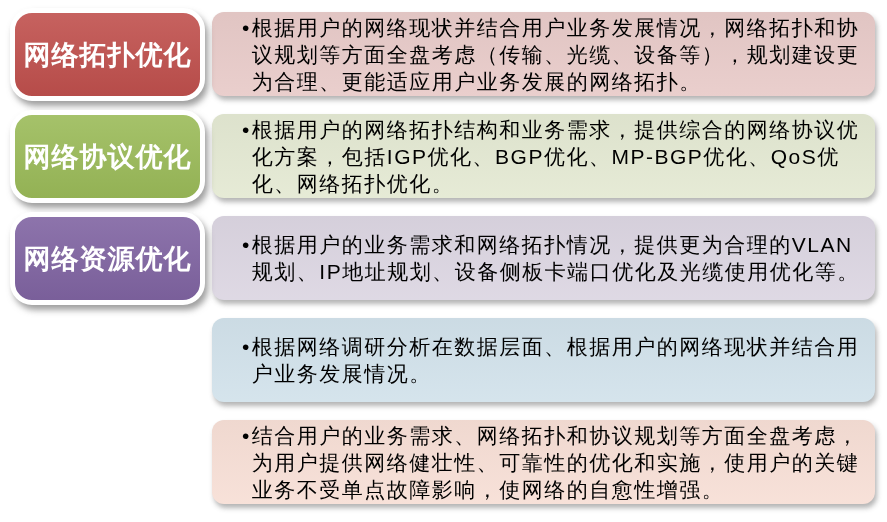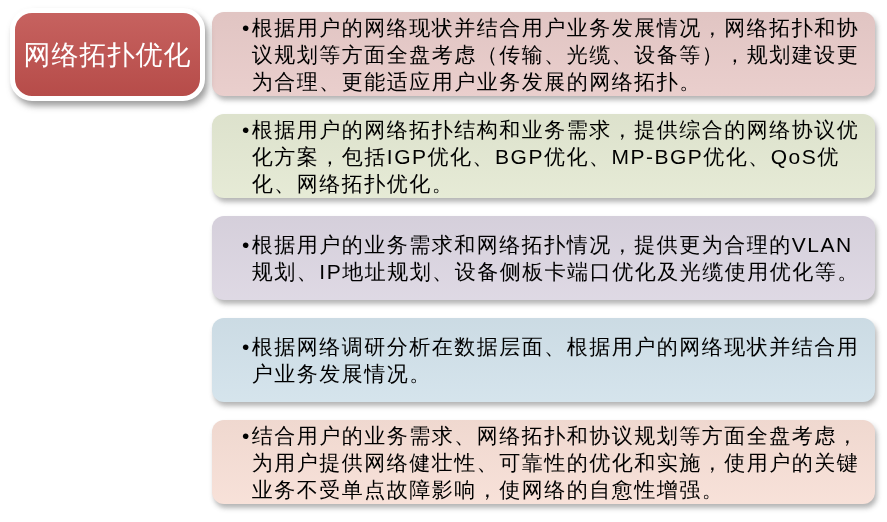--- a/index.html
+++ b/index.html
@@ -31,21 +31,21 @@
   .label-box{
     position:absolute;left:10px;top:0;bottom:2px;width:185px;
     border:5px solid #ffffff;
     border-radius:22px;
     box-shadow:3px 5px 6px rgba(80,80,80,0.55);
     display:flex;align-items:center;justify-content:center;
     background-image:linear-gradient(rgba(255,255,255,0.10),rgba(0,0,0,0.05));
     z-index:2;
   }
   .label-text{
-    color:#ffffff;font-size:27px;font-weight:normal;
+    color:#ffffff;font-size:27px;font-weight:bold;
     letter-spacing:1px;white-space:nowrap;
   }
 </style>
 </head>
 <body>
 
 <div class="stage" id="stage">
   <div class="row" style="top: 8px;">
     <div class="panel" style="background-color: rgb(232, 203, 201);">
       <div class="bullet-item">
@@ -58,28 +58,34 @@
     </div>
   </div>
 
   <div class="row" style="top: 110px;">
     <div class="panel" style="background-color: rgb(228, 233, 211);">
       <div class="bullet-item">
         <span class="bullet">•</span>
         <span class="body-text">根据用户的网络拓扑结构和业务需求，提供综合的网络协议优化方案，包括IGP优化、BGP优化、MP-BGP优化、QoS优化、网络拓扑优化。</span>
       </div>
     </div>
+    <div class="label-box" style="background-color: rgb(155, 187, 89);">
+      <span class="label-text">网络协议优化</span>
+    </div>
   </div>
 
   <div class="row" style="top: 212px;">
     <div class="panel" style="background-color: rgb(220, 214, 226);">
       <div class="bullet-item">
         <span class="bullet">•</span>
         <span class="body-text">根据用户的业务需求和网络拓扑情况，提供更为合理的VLAN规划、IP地址规划、设备侧板卡端口优化及光缆使用优化等。</span>
       </div>
+    </div>
+    <div class="label-box" style="background-color: rgb(128, 100, 162);">
+      <span class="label-text">网络资源优化</span>
     </div>
   </div>
 
   <div class="row" style="top: 314px;">
     <div class="panel" style="background-color: rgb(210, 226, 235);">
       <div class="bullet-item">
         <span class="bullet">•</span>
         <span class="body-text">根据网络调研分析在数据层面、根据用户的网络现状并结合用户业务发展情况。</span>
       </div>
     </div>

